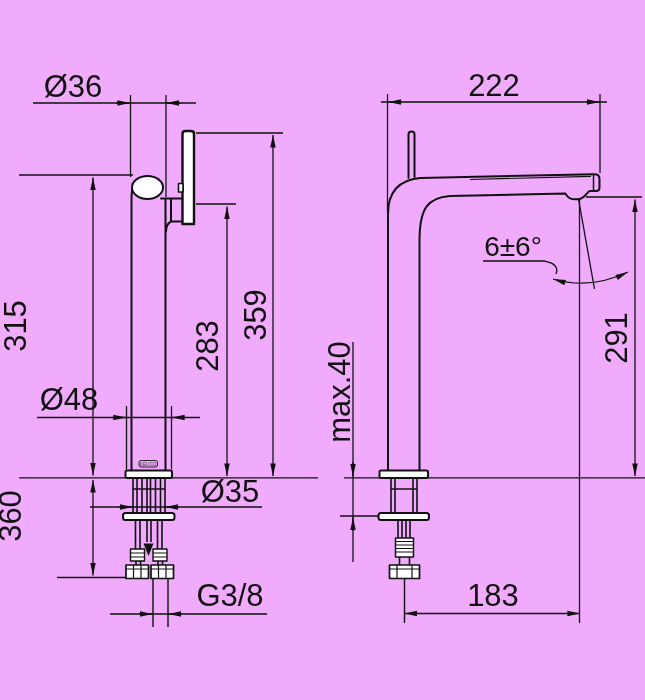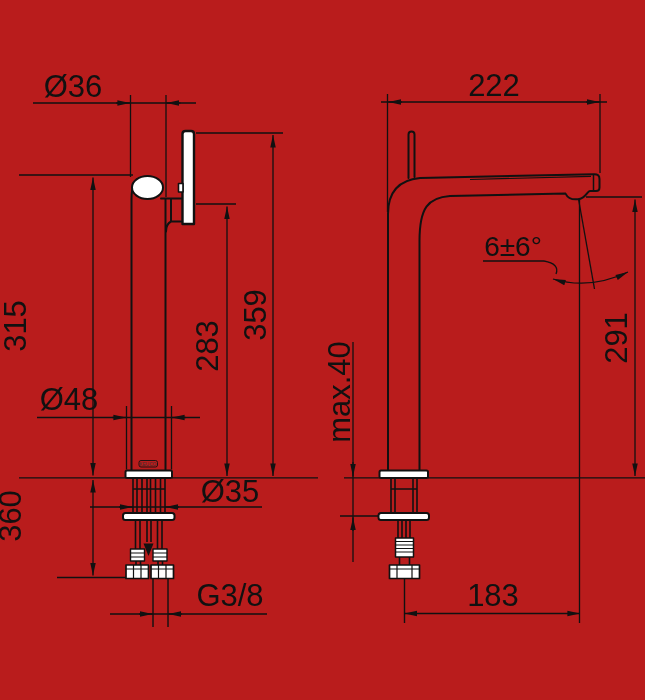--- a/index.html
+++ b/index.html
@@ -1,16 +1,16 @@
 <!DOCTYPE html>
 <html><head>
 <meta charset="utf-8">
 <style>
   html,body{margin:0;padding:0;background:#fff;}
-  .stage{width:645px;height:700px;background:#b91c1c;position:relative;overflow:hidden;}
+  .stage{width:645px;height:700px;background:#f0abfc;position:relative;overflow:hidden;}
   svg{display:block;}
   .dimtext{font-family:"Liberation Sans", sans-serif;font-size:31px;fill:#111;}
   .logotext{font-family:"Liberation Sans", sans-serif;font-size:4.5px;fill:#333;letter-spacing:.2px;}
   .thin{stroke:#111;stroke-width:1.3;fill:none;stroke-linecap:butt;}
   .draw{stroke:#111;stroke-width:2;fill:none;stroke-linejoin:round;stroke-linecap:round;}
   .drawthin{stroke:#111;stroke-width:1.2;fill:none;}
   .drawfill{stroke:#111;stroke-width:2;fill:#fff;stroke-linejoin:round;}
   .thick{stroke:#111;stroke-width:2.4;fill:#fff;stroke-linejoin:round;}
 </style>
 </head>

